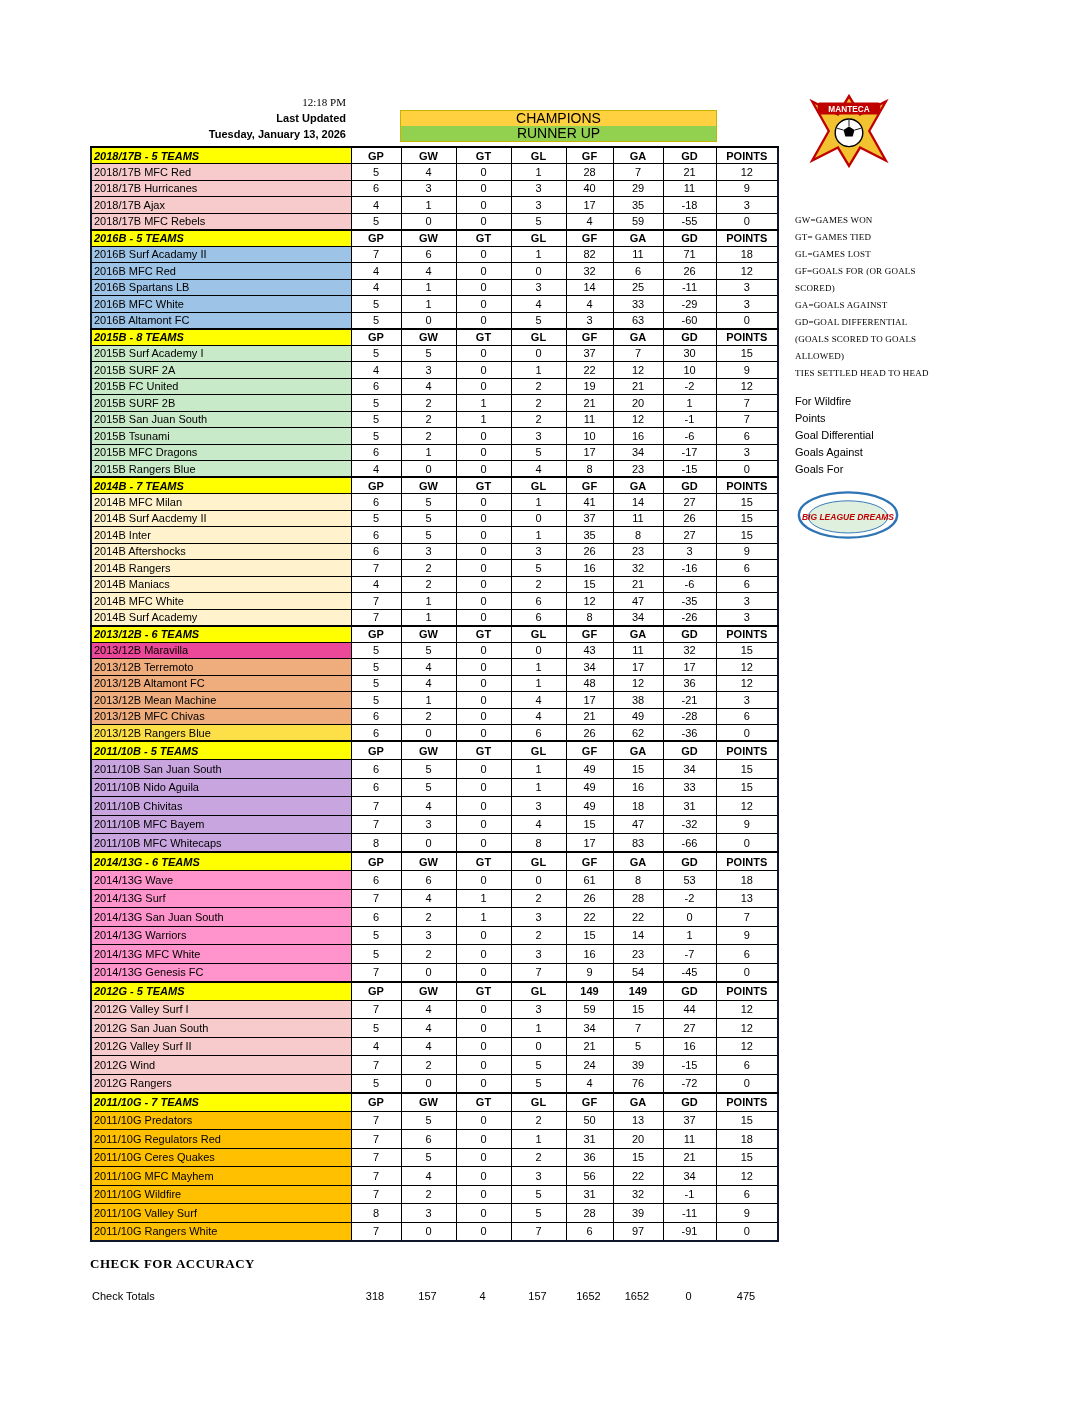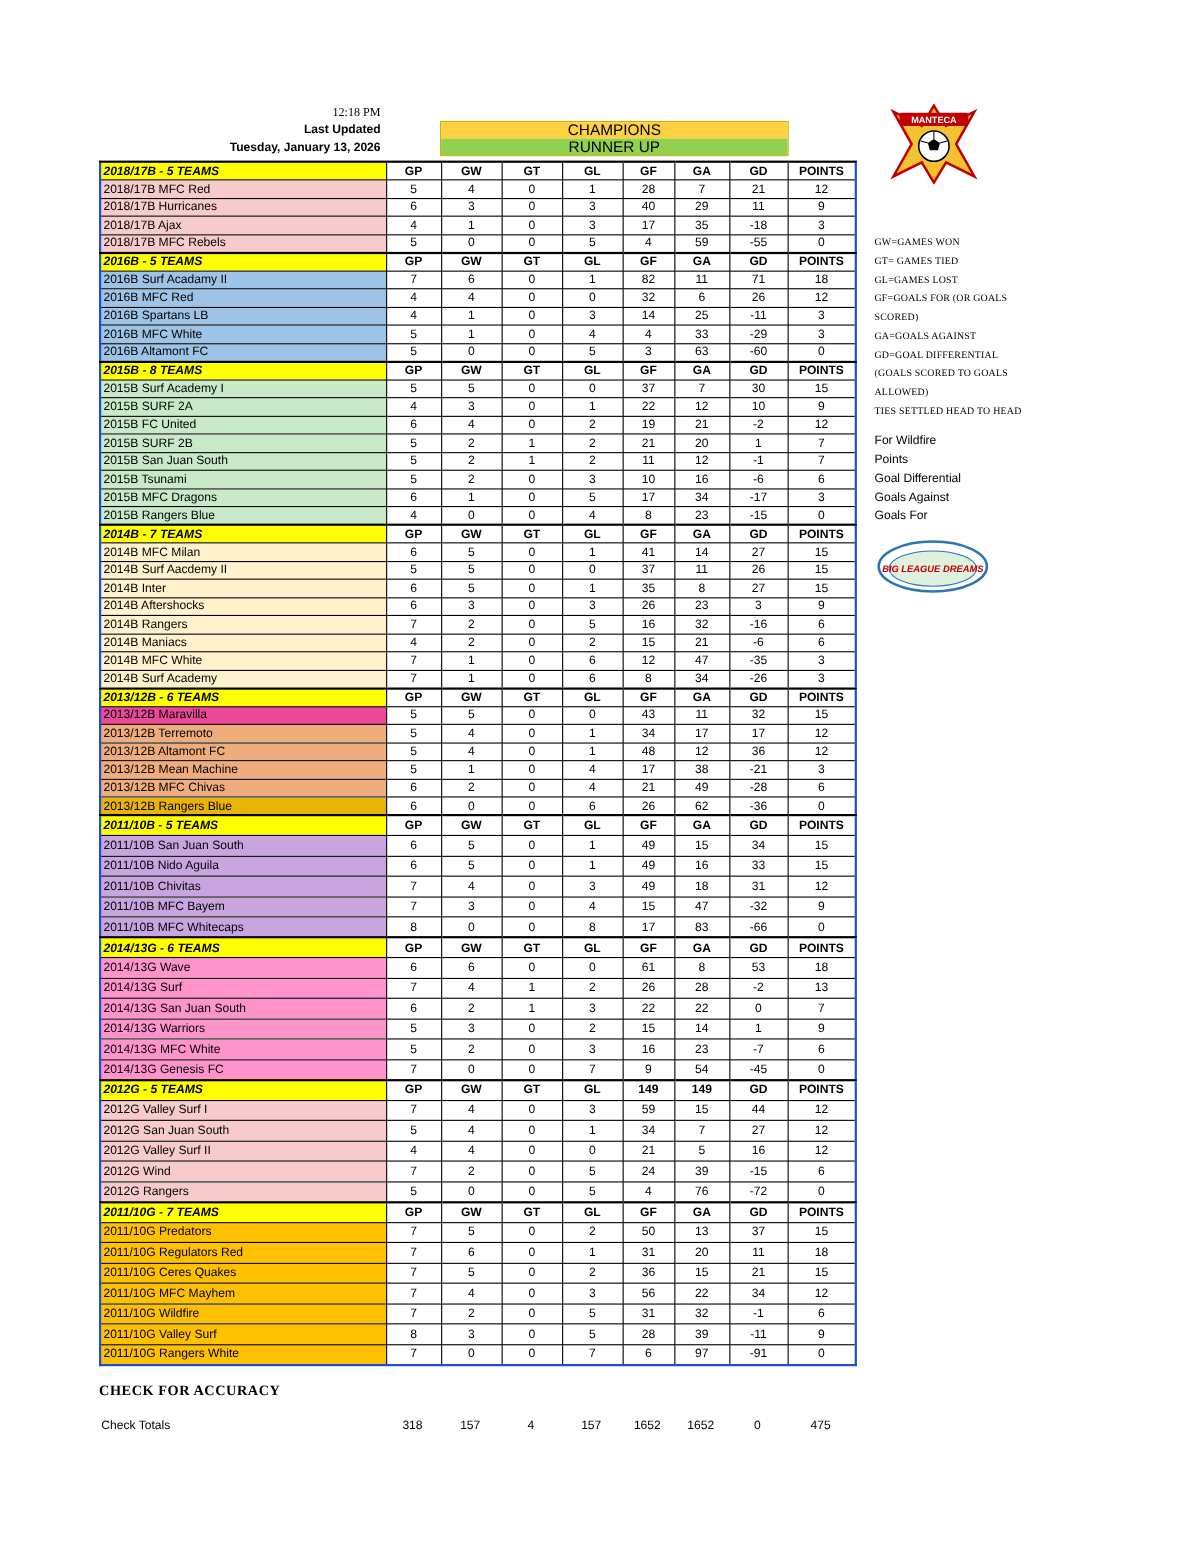--- a/index.html
+++ b/index.html
@@ -13,21 +13,21 @@
   .topinfo{position:absolute;left:150px;width:196px;text-align:right;font-size:11px;line-height:13px;}
   .t-time{top:96px;font-family:Liberation Serif, serif;}
   .t-upd{top:112px;font-weight:bold;}
   .t-date{top:128px;font-weight:bold;}
 
   
   .banner{position:absolute;left:400px;top:110px;width:315px;border:1px solid #c8b400;}
   .banner div{height:15px;text-align:center;font-size:14px;font-weight:normal;line-height:15px;}
 
   
-  table.grid{position:absolute;left:90px;top:146px;border-collapse:collapse;table-layout:fixed;border:2px solid #1d4ed8;}
+  table.grid{position:absolute;left:90px;top:146px;border-collapse:collapse;table-layout:fixed;border:2px solid #0f172a;}
   table.grid td{border:1px solid #000;font-size:11px;padding:0 2px;overflow:hidden;white-space:nowrap;}
   td.team{text-align:left;padding-left:4px;}
   td.val{text-align:center;background:#fff;}
   td.col-hdr{text-align:center;font-weight:bold;background:#fff;}
   td.sec-title{background:#FFFF00;font-weight:bold;font-style:italic;font-size:13px;padding-left:4px;}
   tr.dense{height:16.5px;}
   tr.tall{height:18.5px;}
   tr.sec-hdr td{border-top:2px solid #000;}
 
   
@@ -491,21 +491,21 @@
           <td class="val">6</td>
           <td class="val">2</td>
           <td class="val">0</td>
           <td class="val">4</td>
           <td class="val">21</td>
           <td class="val">49</td>
           <td class="val">-28</td>
           <td class="val">6</td>
         </tr>
         <tr class="dense">
-          <td class="team" style="background: #eab308; margin-left: 48px;">2013/12B Rangers Blue</td>
+          <td class="team" style="background: #fde047; margin-left: 48px;">2013/12B Rangers Blue</td>
           <td class="val">6</td>
           <td class="val">0</td>
           <td class="val">0</td>
           <td class="val">6</td>
           <td class="val">26</td>
           <td class="val">62</td>
           <td class="val">-36</td>
           <td class="val">0</td>
         </tr>
         <tr class="sec-hdr tall">

